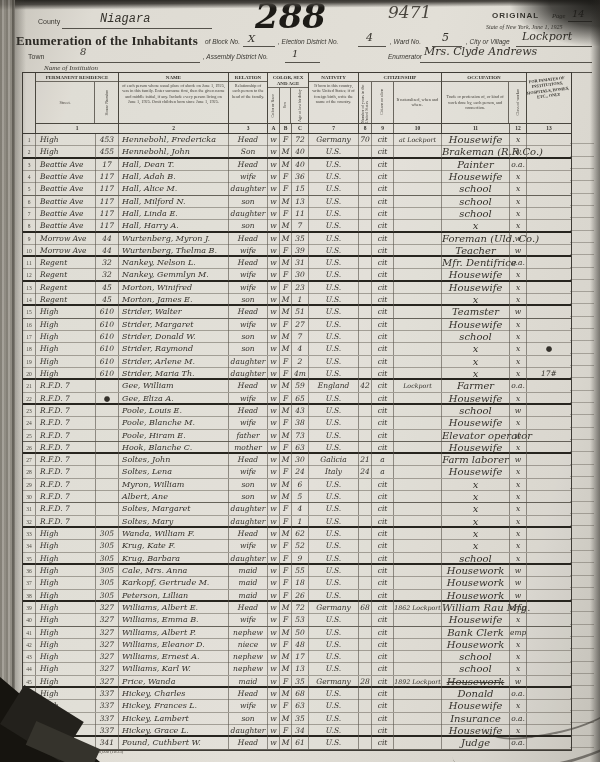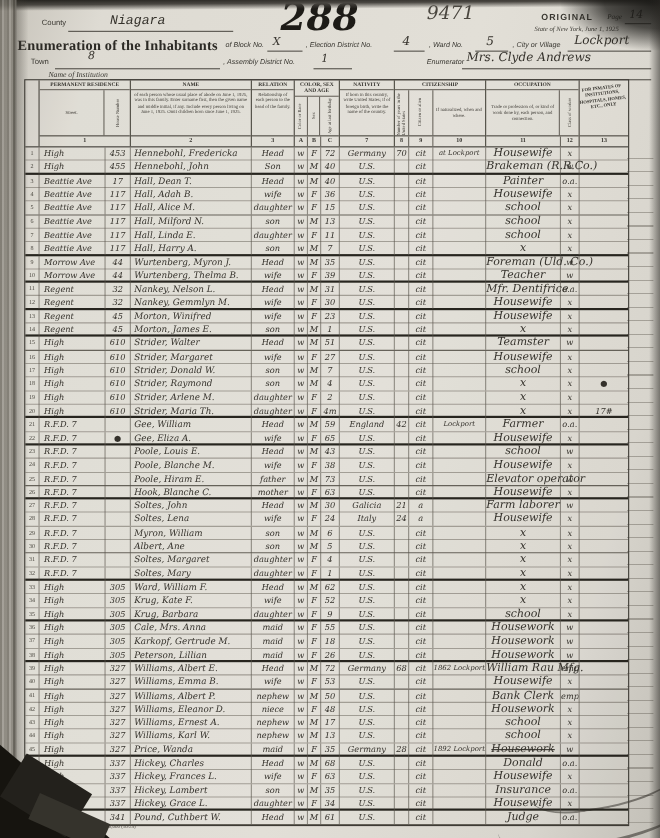--- a/index.html
+++ b/index.html
@@ -758,21 +758,21 @@
         <div class="td td-cit hw">cit</div>
         <div class="td td-natz hw"></div>
         <div class="td td-occ hw">x</div>
         <div class="td td-cls hw">x</div>
         <div class="td td-m hw"></div>
       </div>
       <div class="tr">
         <div class="td td-n">33</div>
         <div class="td td-street hw">High</div>
         <div class="td td-house hw">305</div>
-        <div class="td td-name hw">Ward, William F.</div>
+        <div class="td td-name hw">Wanda, William F.</div>
         <div class="td td-rel hw">Head</div>
         <div class="td td-c hw">w</div>
         <div class="td td-s hw">M</div>
         <div class="td td-age hw">62</div>
         <div class="td td-nat hw">U.S.</div>
         <div class="td td-yrs hw"></div>
         <div class="td td-cit hw">cit</div>
         <div class="td td-natz hw"></div>
         <div class="td td-occ hw">x</div>
         <div class="td td-cls hw">x</div>

